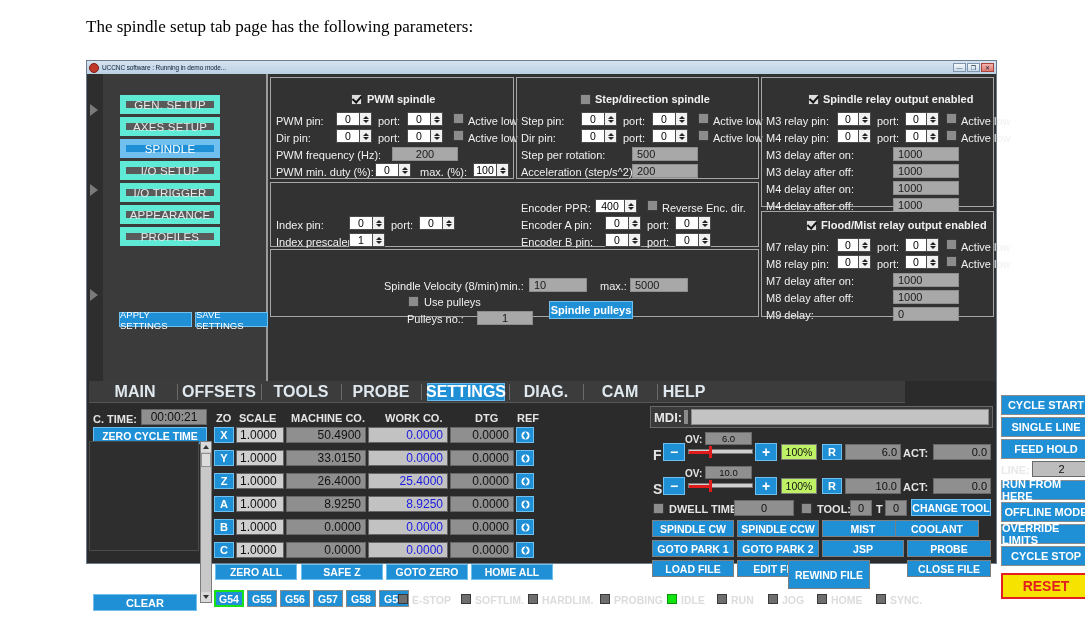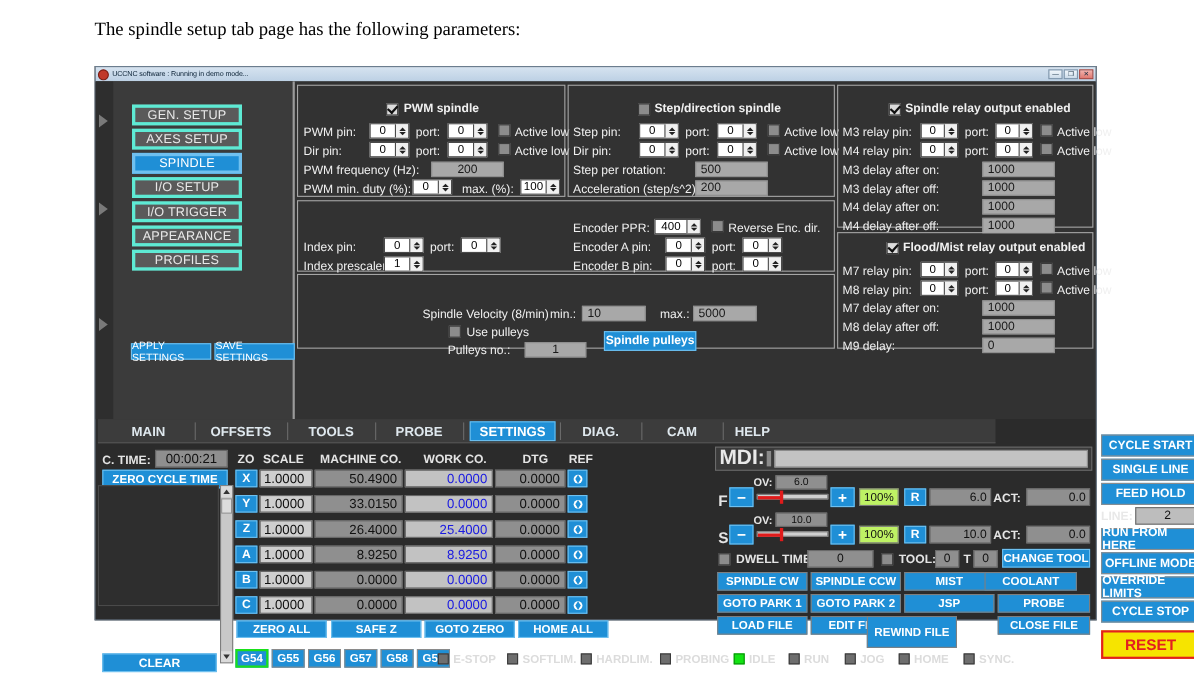--- a/index.html
+++ b/index.html
@@ -15,21 +15,21 @@
   .title-btns{margin-left:auto;display:flex;gap:1px;}
   .tbtn{width:13px;height:9px;background:linear-gradient(#f2f7fb,#ccdbe9);border:1px solid #7e95ab;font-size:6px;color:#10293e;display:flex;align-items:center;justify-content:center;line-height:1;box-sizing:border-box;}
   .tbtn.close{background:linear-gradient(#f3b3ad,#e07870);border-color:#a8443c;}
 
   
   .settings-area{position:absolute;left:0;top:13px;width:909px;height:307px;background:#323232;}
   .arrow-col{position:absolute;left:0;top:0;width:16px;height:307px;background:#2e2e2e;}
   .arrow-col .arw{position:absolute;left:3px;width:0;height:0;border-left:8px solid #7a7a7a;border-top:6px solid transparent;border-bottom:6px solid transparent;}
 
   .navpanel{position:absolute;left:16px;top:0;width:165px;height:307px;background:#3b3b3b;border-right:2px solid #9a9a9a;box-sizing:border-box;}
-  .navbtn{position:absolute;left:17px;width:100px;height:19px;background:#5a5a5a;border:3px solid #5eead4;color:#e8e8e8;font-size:11.5px;display:flex;align-items:center;justify-content:center;box-sizing:border-box;letter-spacing:.2px;}
+  .navbtn{position:absolute;left:17px;width:100px;height:19px;background:#5a5a5a;border:6px solid #5eead4;color:#e8e8e8;font-size:11.5px;display:flex;align-items:center;justify-content:center;box-sizing:border-box;letter-spacing:.2px;}
   .navbtn.active{background:#1f8fd6;border-color:#6fc0ef;color:#fff;}
   .applybtn{position:absolute;height:15px;background:#1f8fd6;border:1px solid #6fc0ef;color:#fff;font-size:9.5px;display:flex;align-items:center;justify-content:center;box-sizing:border-box;}
   .grpbox{position:absolute;border:1px solid #a6a6a6;box-sizing:border-box;}
   .lbl{position:absolute;font-size:11px;color:#f0f0f0;white-space:nowrap;}
 
   .spin{position:absolute;height:14px;background:#ffffff;border:1px solid #4a4a4a;box-sizing:border-box;display:flex;align-items:center;}
   .spin .v{flex:1;text-align:center;font-size:10.5px;color:#000;line-height:1;}
   .spin .ar{width:11px;height:100%;border-left:1px solid #4a4a4a;background:#f0f0f0;display:flex;flex-direction:column;align-items:center;justify-content:center;}
   .spin .ar i{display:block;width:0;height:0;border-left:3px solid transparent;border-right:3px solid transparent;}
   .spin .ar i.up{border-bottom:3px solid #222;margin-bottom:1px;}
@@ -39,36 +39,36 @@
 
   .cbx{position:absolute;width:11px;height:11px;background:#8c8c8c;border:1px solid #3a3a3a;box-sizing:border-box;}
   .cbx.on{background:#dcdcdc;}
   .cbx.on::after{content:"";position:absolute;left:2px;top:-1px;width:4px;height:7px;border:solid #111;border-width:0 2px 2px 0;transform:rotate(42deg);}
 
   .bluebtn{position:absolute;background:#1f8fd6;border:1px solid #6fc0ef;color:#fff;display:flex;align-items:center;justify-content:center;box-sizing:border-box;font-size:11px;}
 
   
   .console{position:absolute;left:0;top:320px;width:909px;height:182px;background:#2b2b2b;}
   .tabbar{position:absolute;left:2px;top:0;width:816px;height:22px;background:#3c3c3c;border-bottom:1px solid #555;box-sizing:border-box;}
-  .tab{position:absolute;top:2px;height:18px;display:flex;align-items:center;justify-content:center;color:#dfe8ee;font-size:12px;font-weight:bold;box-sizing:border-box;}
+  .tab{position:absolute;top:2px;height:18px;display:flex;align-items:center;justify-content:center;color:#dfe8ee;font-size:16px;font-weight:bold;box-sizing:border-box;}
   .tab.sel{background:#1f8fd6;color:#fff;border:1px solid #68bcec;}
   .tabsep{position:absolute;top:3px;width:1px;height:16px;background:#6a6a6a;}
   .gline{position:absolute;left:590px;top:1px;width:316px;height:18px;background:#3a3a3a;color:#d8d8d8;font-size:9.5px;display:flex;align-items:center;padding-left:4px;box-sizing:border-box;}
 
   .dro-lbl{position:absolute;font-size:11px;font-weight:bold;color:#e4e4e4;white-space:nowrap;}
   .dro-box{position:absolute;height:16px;background:#8f8f8f;border:1px solid #666;box-sizing:border-box;font-size:12px;color:#111;display:flex;align-items:center;justify-content:flex-end;padding-right:4px;}
   .dro-box.work{background:#c2c2c2;color:#1a1ae0;}
   .dro-box.scale{background:#cfcfcf;color:#111;justify-content:flex-start;padding-left:3px;}
   .axisbtn{position:absolute;width:20px;height:16px;background:#1f8fd6;border:1px solid #6fc0ef;color:#fff;font-size:11px;font-weight:bold;display:flex;align-items:center;justify-content:center;box-sizing:border-box;}
   .refbtn{position:absolute;width:18px;height:16px;background:#1f8fd6;border:1px solid #6fc0ef;box-sizing:border-box;display:flex;align-items:center;justify-content:center;}
 
   .ctrlbtn{position:absolute;background:#1f8fd6;border:1px solid #7f7f7f;color:#fff;font-size:10.5px;font-weight:bold;display:flex;align-items:center;justify-content:center;box-sizing:border-box;}
 
   .mdi-wrap{position:absolute;left:563px;top:25px;width:343px;height:22px;background:#3a3a3a;border:1px solid #6a6a6a;box-sizing:border-box;display:flex;align-items:center;}
-  .mdi-label{font-size:19px;font-weight:bold;color:#e8e8e8;margin-left:3px;}
+  .mdi-label{font-size:13px;font-weight:bold;color:#e8e8e8;margin-left:3px;}
   .mdi-caret{width:4px;height:14px;background:#8a8a8a;margin-left:2px;}
   .mdi-input{flex:1;height:16px;background:#c3c3c3;border:1px solid #8b8b8b;margin:0 3px;box-sizing:border-box;}
 
   .ovbox{position:absolute;height:13px;background:#8f8f8f;border:1px solid #6a6a6a;box-sizing:border-box;font-size:9.5px;color:#111;display:flex;align-items:center;justify-content:center;}
   .pmbtn{position:absolute;width:22px;height:18px;background:#1f8fd6;border:1px solid #6fc0ef;color:#fff;font-size:14px;font-weight:bold;display:flex;align-items:center;justify-content:center;box-sizing:border-box;}
   .slider{position:absolute;height:5px;background:#cfcfcf;border:1px solid #7a7a7a;box-sizing:border-box;}
   .slider .fill{position:absolute;left:0;top:1px;height:3px;background:#e01b1b;}
   .slider .knob{position:absolute;top:-4px;width:3px;height:12px;background:#e01b1b;}
   .pctbox{position:absolute;height:16px;background:#bef264;border:1px solid #7a7a7a;box-sizing:border-box;font-size:10.5px;color:#111;display:flex;align-items:center;justify-content:center;}
   .rbtn{position:absolute;width:20px;height:16px;background:#1f8fd6;border:1px solid #6fc0ef;color:#fff;font-size:11px;font-weight:bold;display:flex;align-items:center;justify-content:center;box-sizing:border-box;}

